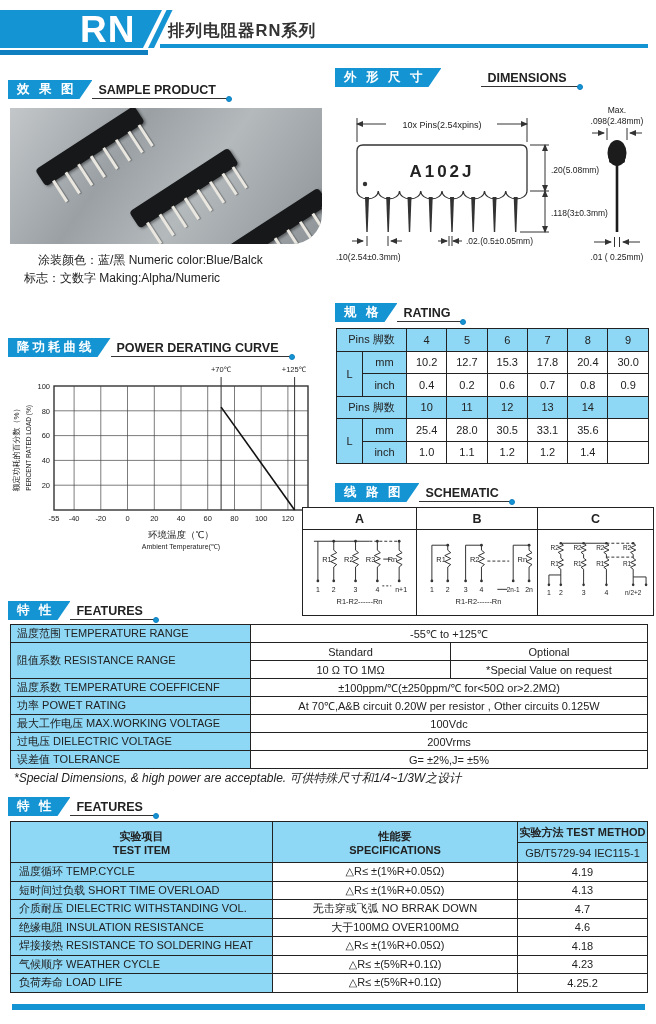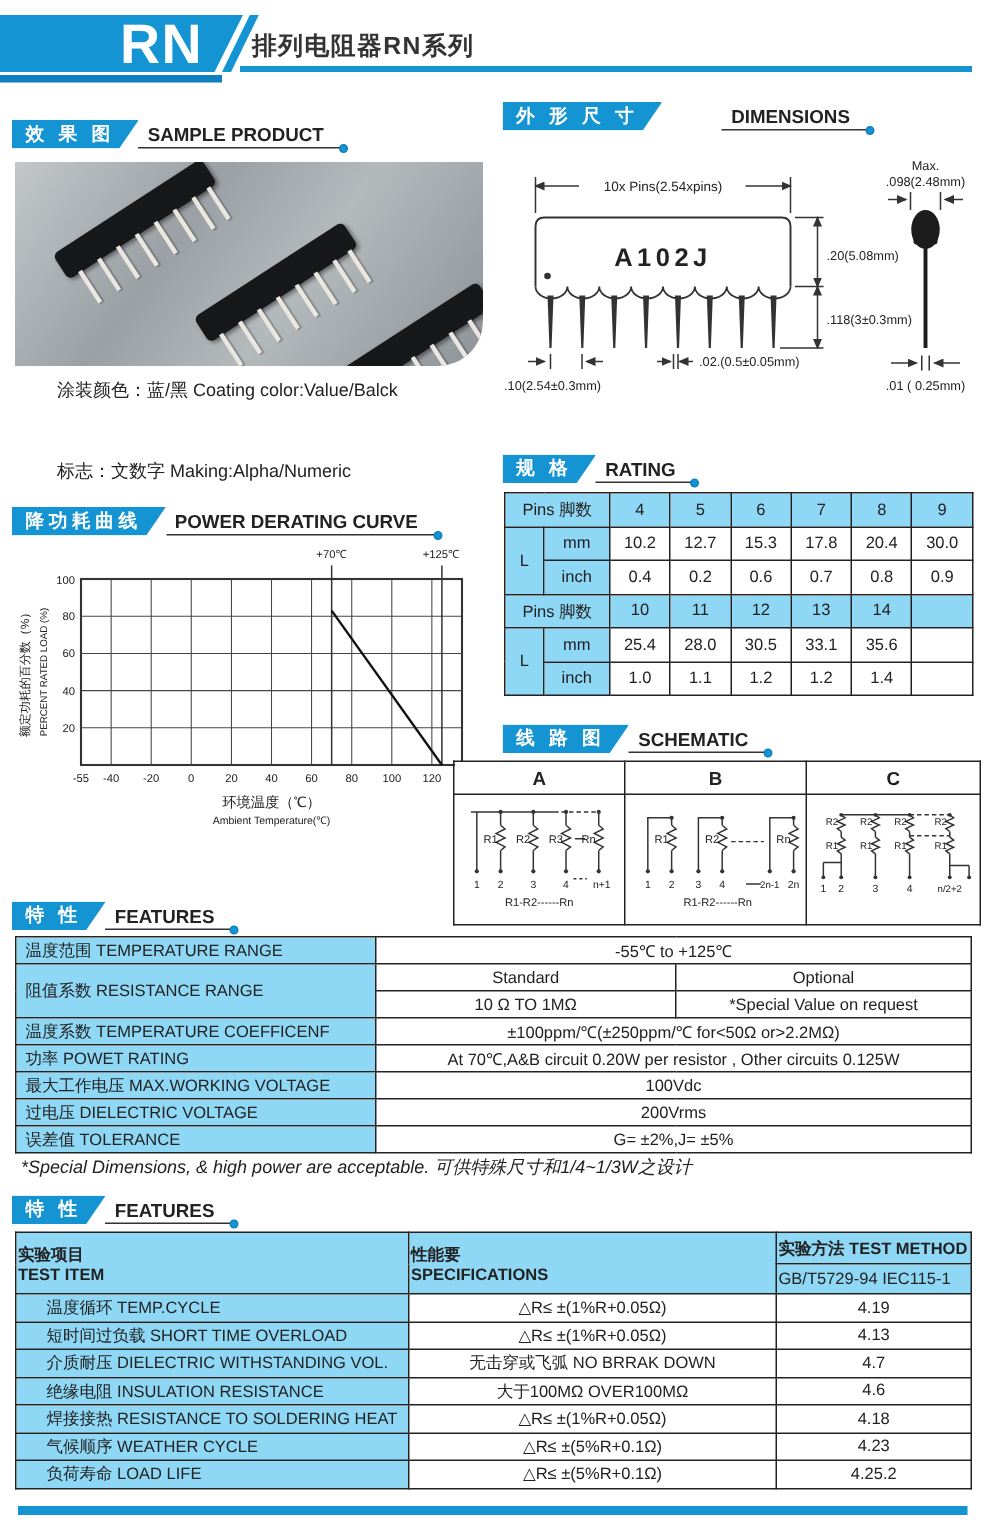--- a/index.html
+++ b/index.html
@@ -37,22 +37,22 @@
   .note{font-size:12px;color:#222;}
 
   
   table{border-collapse:collapse;table-layout:fixed;}
   td,th{border:1.2px solid #222;font-weight:normal;overflow:hidden;white-space:nowrap;}
   .rating-table td{height:19.5px;text-align:center;font-size:11px;}
   .hb{background:#8ed7f5;}
   .f1 td{height:15px;font-size:11px;text-align:center;}
   .f1 td.lbl{text-align:left;padding-left:6px;background:#8ed7f5;}
   .f2 td{height:15.5px;font-size:11px;text-align:center;}
-  .f2 td.lbl{text-align:left;padding-left:20px;background:#8ed7f5;}
-  .f2 .hdr{background:#8ed7f5;text-align:left;font-weight:bold;}
+  .f2 td.lbl{text-align:left;padding-left:8px;background:#8ed7f5;}
+  .f2 .hdr{background:#8ed7f5;text-align:center;font-weight:bold;}
   .schem-table td{text-align:center;}
   .schem-hdr{height:19px;font-size:12.5px;font-weight:bold;background:#fff;}
 
   svg text{font-family:"Liberation Sans",sans-serif;fill:#222;}
   .footer{left:12px;top:1004px;width:633px;height:6px;background:#1494d2;}
 </style>
 </head>
 <body>
 
 <div class="page">
@@ -139,22 +139,22 @@
     </div>
     <div class="rpack" style="left:212px;top:108px;">
       <div class="rbody"></div>
       <div class="rpin" style="left:53px"></div>
         <div class="rpin" style="left:68px"></div>
         <div class="rpin" style="left:83px"></div>
         <div class="rpin" style="left:98px"></div>
         <div class="rpin" style="left:110px"></div>
     </div>
   </div>
-  <div class="abs note" style="left:38px;top:252px;">涂装颜色：蓝/黑 Coating color:Value/Balck</div>
-  <div class="abs note" style="left:38px;top:270px;margin-top:36px;">标志：文数字 Making:Alpha/Numeric</div>
+  <div class="abs note" style="left:38px;top:252px;">涂装颜色：蓝/黑 Numeric color:Blue/Balck</div>
+  <div class="abs note" style="left:24px;top:270px;">标志：文数字 Making:Alpha/Numeric</div>
 
   <svg class="abs" style="left:334px;top:100px;" width="322" height="180" viewBox="0 0 322 180">
     <defs>
       <marker id="ma" markerWidth="7" markerHeight="6" refX="6" refY="3" orient="auto">
           <path d="M0,0 L7,3 L0,6 Z" fill="#333"></path>
         </marker>
       <marker id="mb" markerWidth="7" markerHeight="6" refX="1" refY="3" orient="auto">
           <path d="M7,0 L0,3 L7,6 Z" fill="#333"></path>
         </marker>
     </defs>

